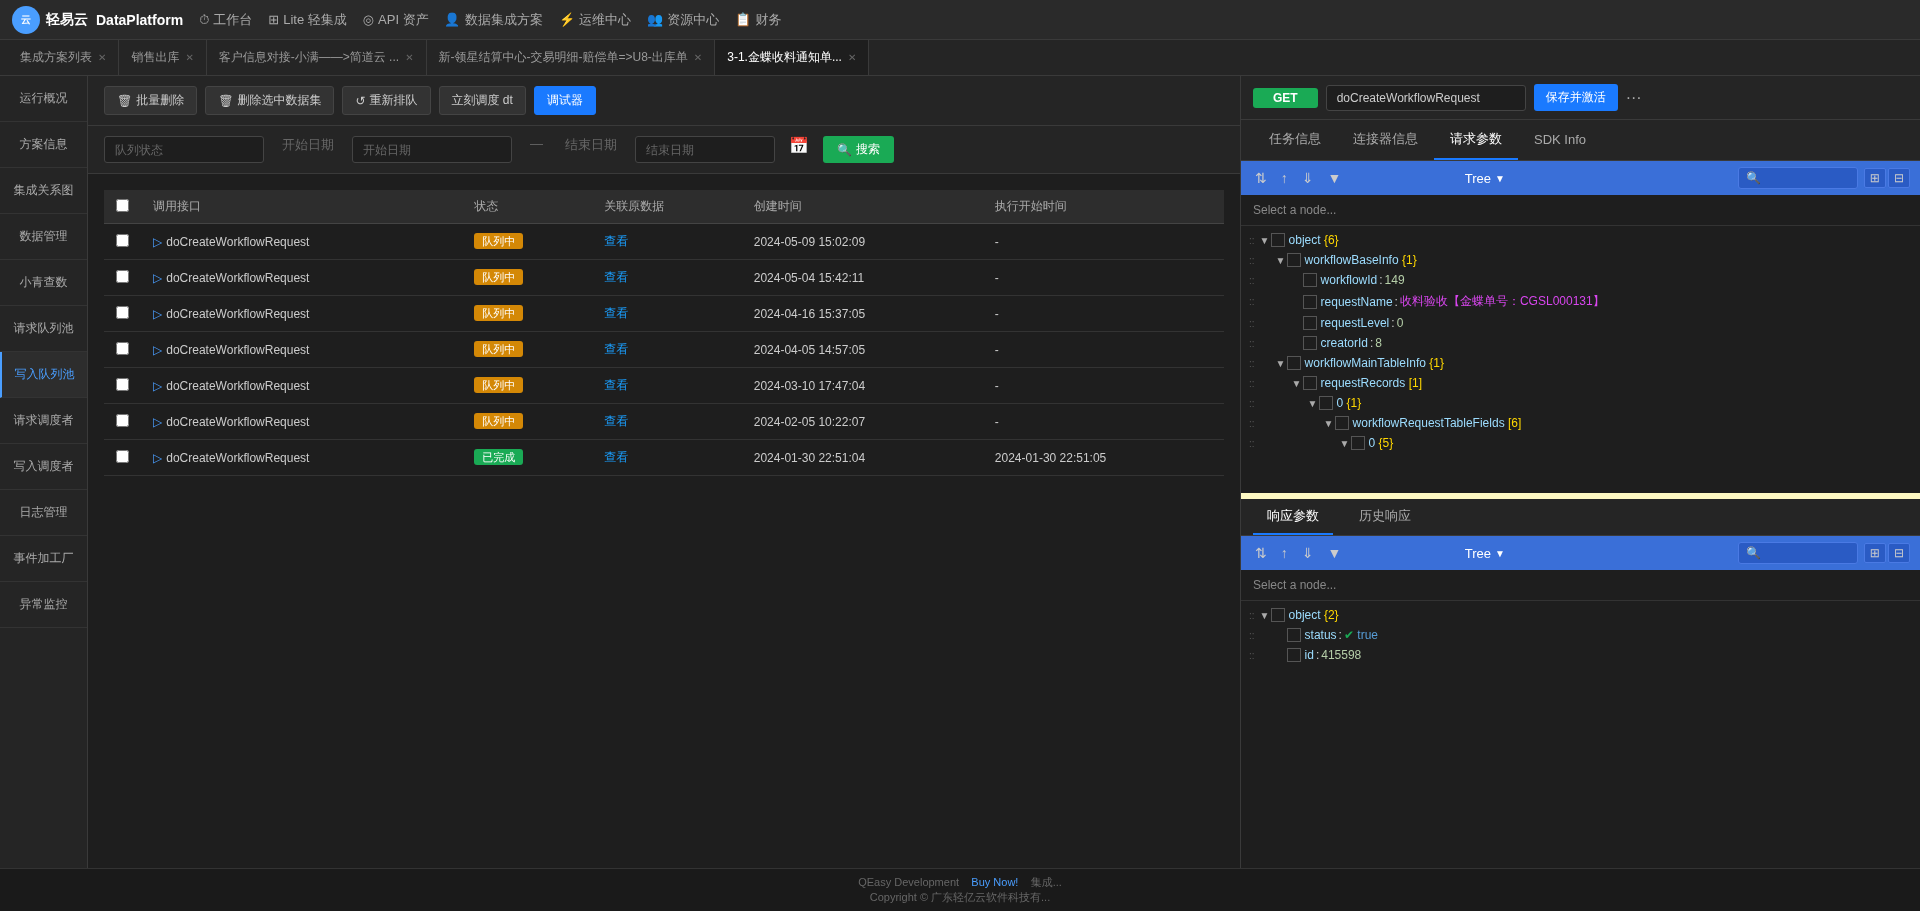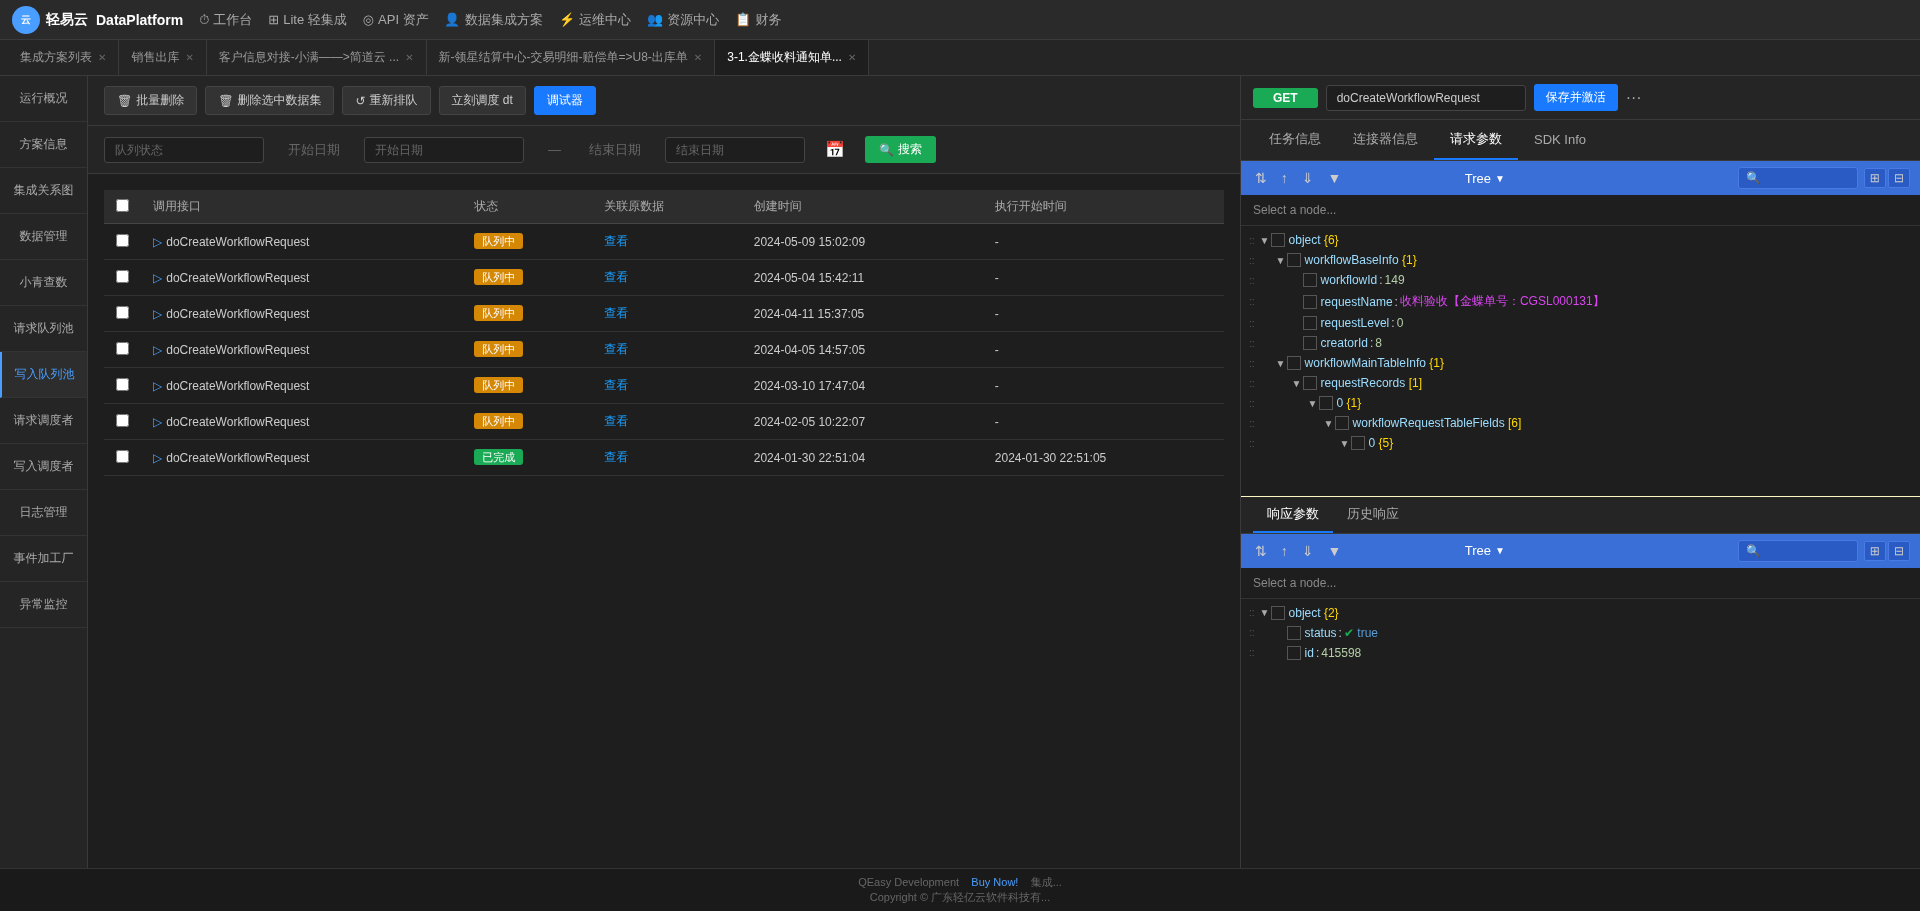--- a/index.html
+++ b/index.html
@@ -27,21 +27,21 @@
 
     
     .content-area { flex: 1; display: flex; flex-direction: column; overflow: hidden; background: #1e1e1e; }
 
     
     .toolbar { display: flex; align-items: center; gap: 8px; padding: 10px 16px; background: #252525; border-bottom: 1px solid #3a3a3a; flex-shrink: 0; }
     .btn { padding: 5px 12px; border-radius: 3px; border: 1px solid #444; background: #333; color: #ccc; cursor: pointer; font-size: 12px; display: flex; align-items: center; gap: 4px; }
     .btn-primary { background: #1a7aff; border-color: #1a7aff; color: #ffffff; }
 
     
-    .filter-row { display: flex; align-items: center; gap: 20px; padding: 10px 16px; background: #252525; border-bottom: 1px solid #3a3a3a; flex-shrink: 0; }
+    .filter-row { display: flex; gap: 14px; padding: 10px 16px; background: #252525; border-bottom: 1px solid #3a3a3a; flex-shrink: 0; }
     .filter-input { background: #1e1e1e; border: 1px solid #444; color: #ccc; padding: 5px 10px; border-radius: 3px; font-size: 12px; width: 160px; }
     .filter-input::placeholder { color: #666; }
     .filter-sep { color: #666; margin: 0 4px; }
     .search-btn { background: #1aaa55; border: none; color: white; padding: 5px 14px; border-radius: 3px; cursor: pointer; font-size: 12px; display: flex; align-items: center; gap: 4px; }
 
     
     .table-wrapper { flex: 1; overflow-y: auto; padding: 0 16px 16px; }
     .data-table { width: 100%; border-collapse: collapse; margin-top: 16px; }
     .data-table th { background: #2d2d2d; color: #aaa; padding: 8px 12px; text-align: left; font-weight: normal; border-bottom: 1px solid #444; font-size: 12px; white-space: nowrap; }
     .data-table td { padding: 9px 12px; border-bottom: 1px solid #333; color: #ccc; font-size: 12px; white-space: nowrap; }
@@ -85,21 +85,21 @@
     .tree-node .drag-handle { color: #555; margin-right: 4px; font-size: 10px; }
     .tree-node .key { color: #9cdcfe; }
     .tree-node .colon { color: #ccc; margin: 0 2px; }
     .tree-node .val-num { color: #b5cea8; }
     .tree-node .val-str { color: #d946ef; }
     .tree-node .val-bool { color: #569cd6; }
     .tree-node .val-bool-check { color: #1aaa55; }
     .tree-node .bracket { color: #ffd700; }
 
     
-    .response-tabs { display: flex; align-items: center; gap: 0; padding: 0 12px; background: #252525; border-top: 1px solid #fef9c3; border-bottom: 1px solid #3a3a3a; flex-shrink: 0; }
+    .response-tabs { display: flex; align-items: center; gap: 12px; padding: 0 12px; background: #252525; border-top: 6px solid #fef9c3; border-bottom: 1px solid #3a3a3a; flex-shrink: 0; }
     .resp-tab { padding: 8px 14px; cursor: pointer; color: #aaa; font-size: 13px; border-bottom: 2px solid transparent; }
     .resp-tab.active { color: #fff; border-bottom-color: #1a7aff; }
 
     
     .footer { background: #1a1a1a; border-top: 1px solid #333; padding: 6px 16px; text-align: center; color: #666; font-size: 11px; flex-shrink: 0; }
 
     
     ::-webkit-scrollbar { width: 6px; height: 6px; }
     ::-webkit-scrollbar-track { background: #1e1e1e; }
     ::-webkit-scrollbar-thumb { background: #444; border-radius: 3px; }
@@ -251,21 +251,21 @@
     <td><span class="status-badge status-queue">队列中</span></td>
     <td><button class="link-btn">查看</button></td>
     <td>2024-05-04 15:42:11</td>
     <td>-</td>
   </tr>
             <tr>
     <td class="checkbox-col"><input type="checkbox" style=""></td>
     <td><span class="arrow-icon">▷</span><span>doCreateWorkflowRequest</span></td>
     <td><span class="status-badge status-queue">队列中</span></td>
     <td><button class="link-btn">查看</button></td>
-    <td>2024-04-11 15:37:05</td>
+    <td>2024-04-16 15:37:05</td>
     <td>-</td>
   </tr>
             <tr>
     <td class="checkbox-col"><input type="checkbox" style=""></td>
     <td><span class="arrow-icon">▷</span><span>doCreateWorkflowRequest</span></td>
     <td><span class="status-badge status-queue">队列中</span></td>
     <td><button class="link-btn">查看</button></td>
     <td>2024-04-05 14:57:05</td>
     <td>-</td>
   </tr>

